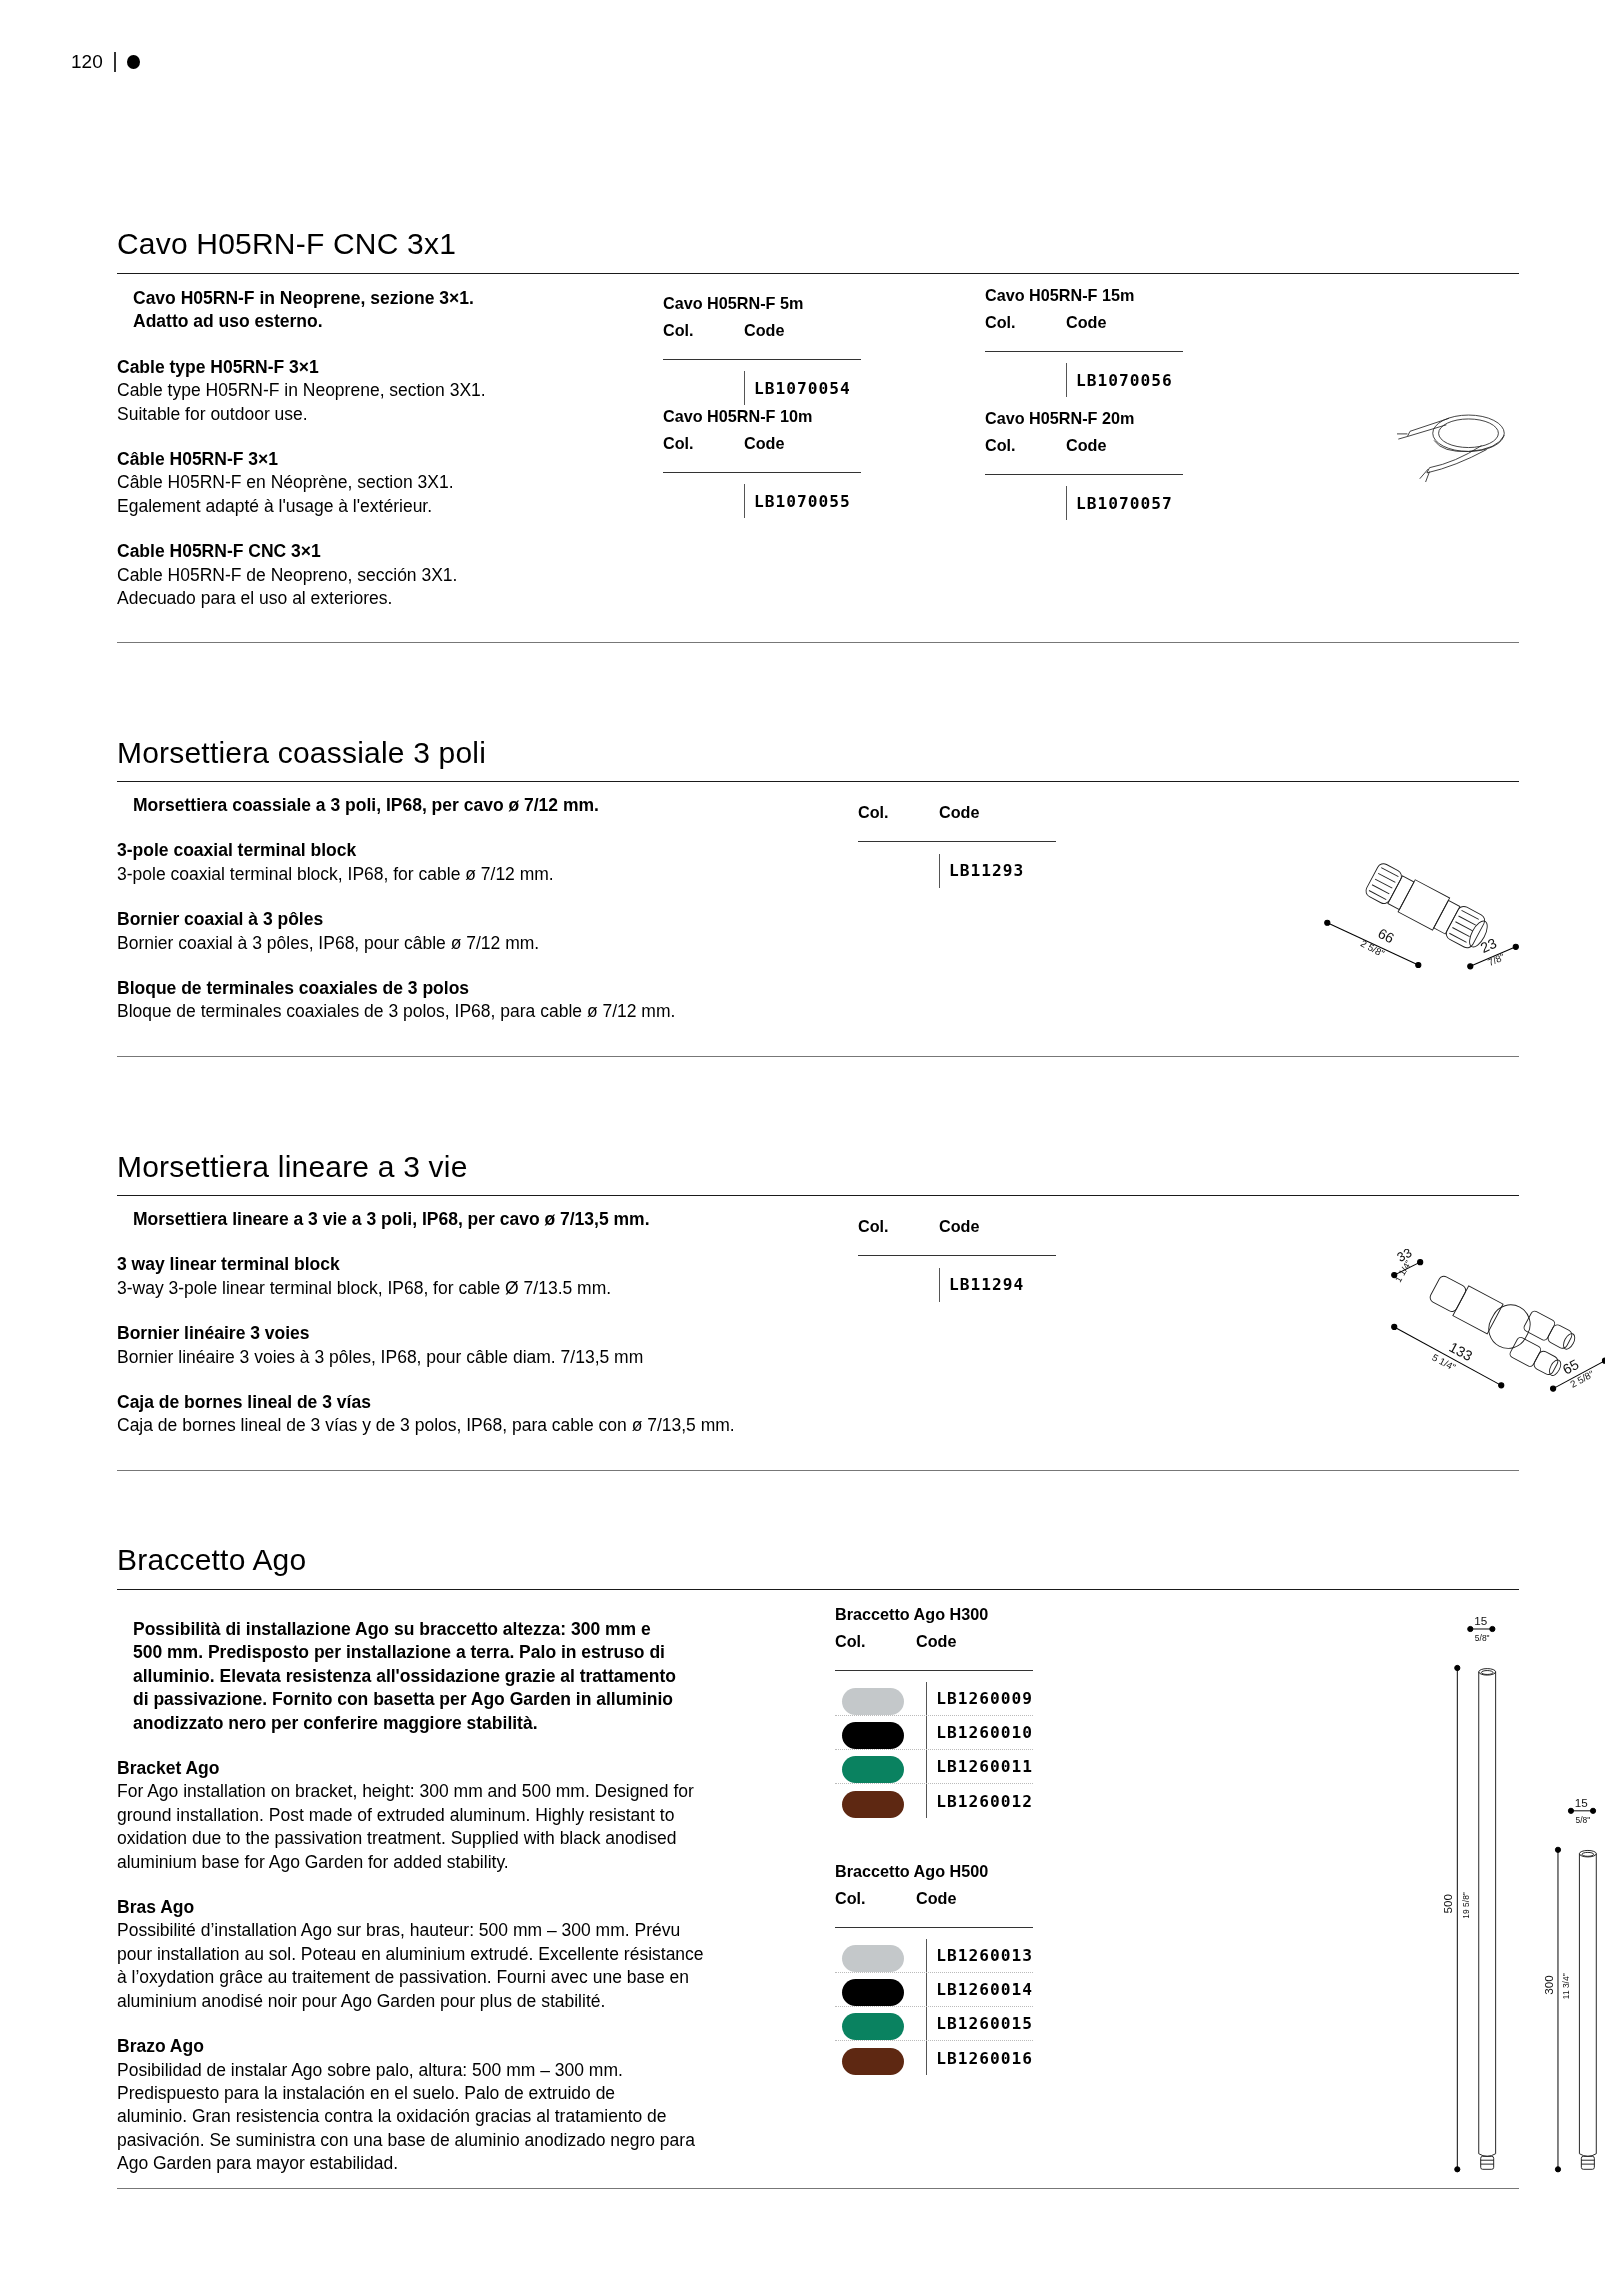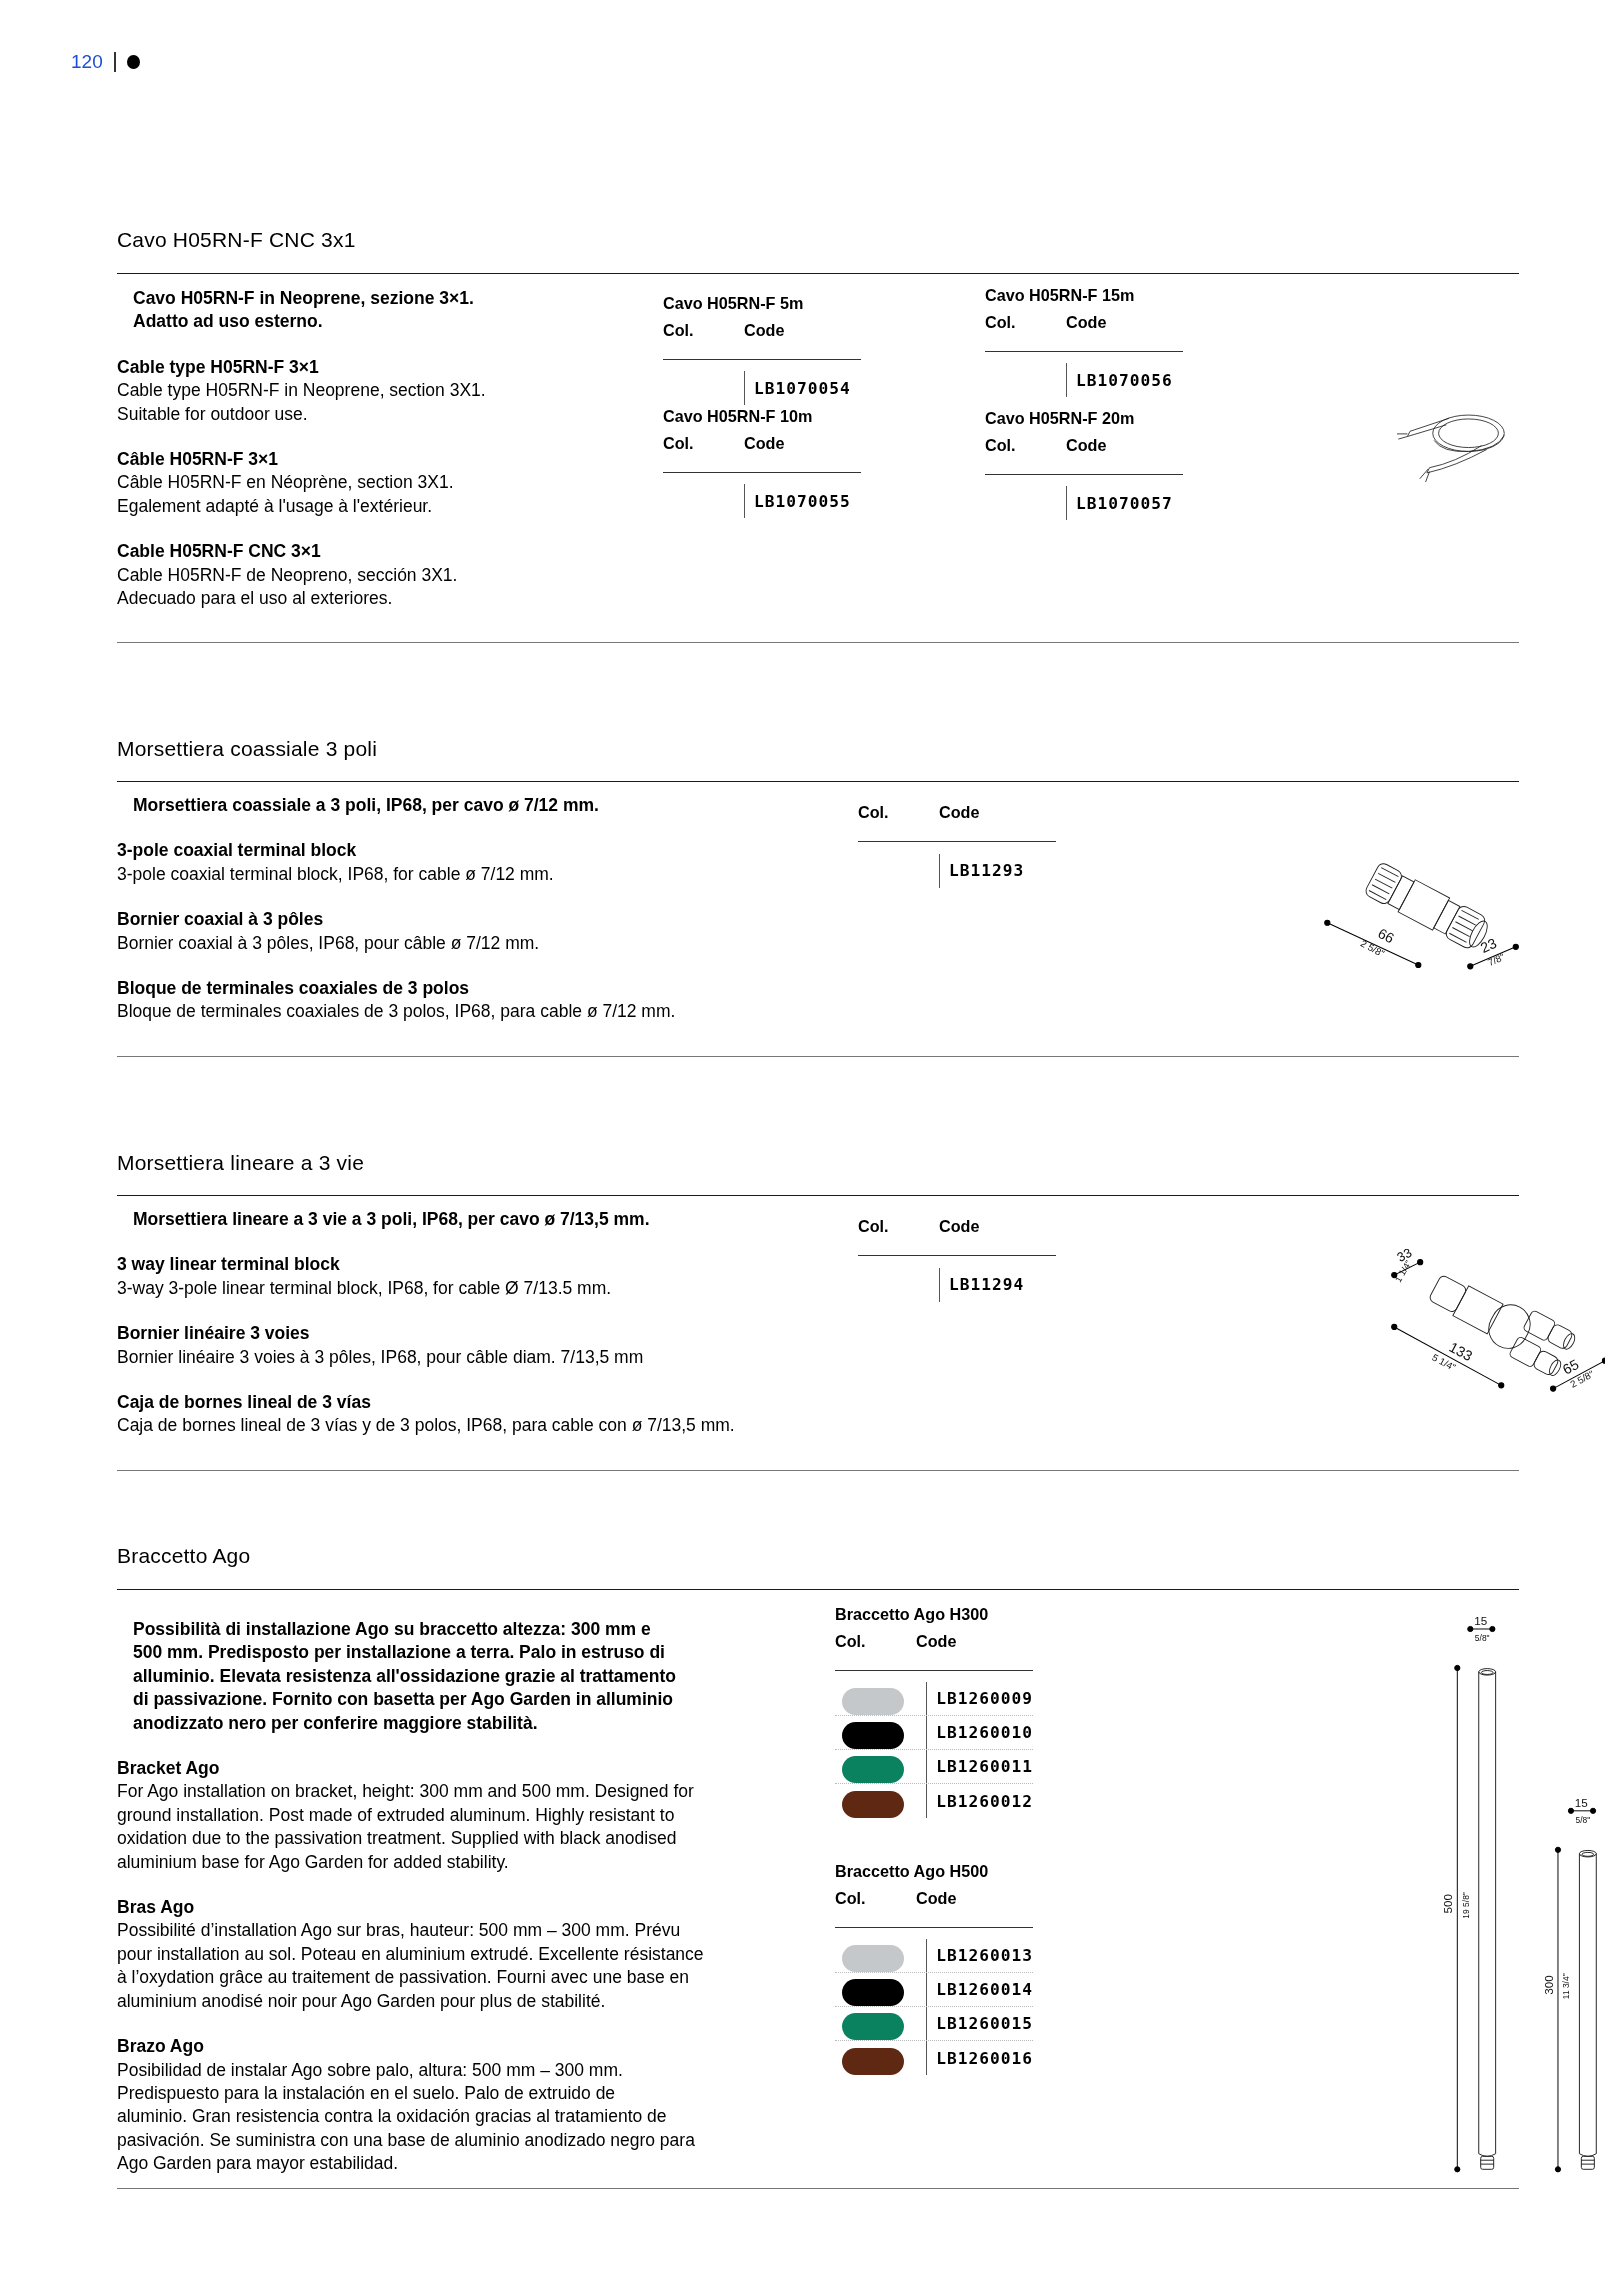--- a/index.html
+++ b/index.html
@@ -1,24 +1,24 @@
 <!DOCTYPE html>
 <html style="font-size:10.4px"><head>
 <meta charset="utf-8">
 <style>
   * { box-sizing: border-box; margin: 0; padding: 0; }
   html, body { width: 1623px; height: 2295px; background: #ffffff; }
   body { position: relative; font-family: "Liberation Sans", sans-serif; color: #000; overflow: hidden; }
 
-  .page-header { position: absolute; left: 71px; top: 51px; display: flex; align-items: center; gap: 11.7px; font-size: 19px; color: #1d4ed8; }
+  .page-header { position: absolute; left: 71px; top: 51px; display: flex; align-items: center; gap: 11.7px; font-size: 19px; color: #000000; }
   .page-header .sep { width: 1.3px; height: 19.5px; background: #333; }
   .page-header .dot { width: 13px; height: 14.3px; border-radius: 50%; background: #000; }
 
   .section { position: absolute; left: 117px; width: 1402px; }
-  .section-title { font-size: 21px; font-weight: normal; letter-spacing: 0.2px; line-height: 1; }
+  .section-title { font-size: 30px; font-weight: normal; letter-spacing: 0.2px; line-height: 1; }
   .rule { position: absolute; left: 0; width: 100%; height: 1.3px; background: #1a1a1a; }
   .rule.end { background: #777; height: 1.3px; }
 
   .desc { position: absolute; left: 0; font-size: 17.5px; line-height: 23.4px; }
   .desc .lead { font-weight: bold; }
   .desc .block { margin-top: 22px; }
   .desc .block:first-child { margin-top: 0; margin-left: 16px; }
   .desc .block-title { font-weight: bold; }
   .desc .block-body { white-space: pre-line; }
 

